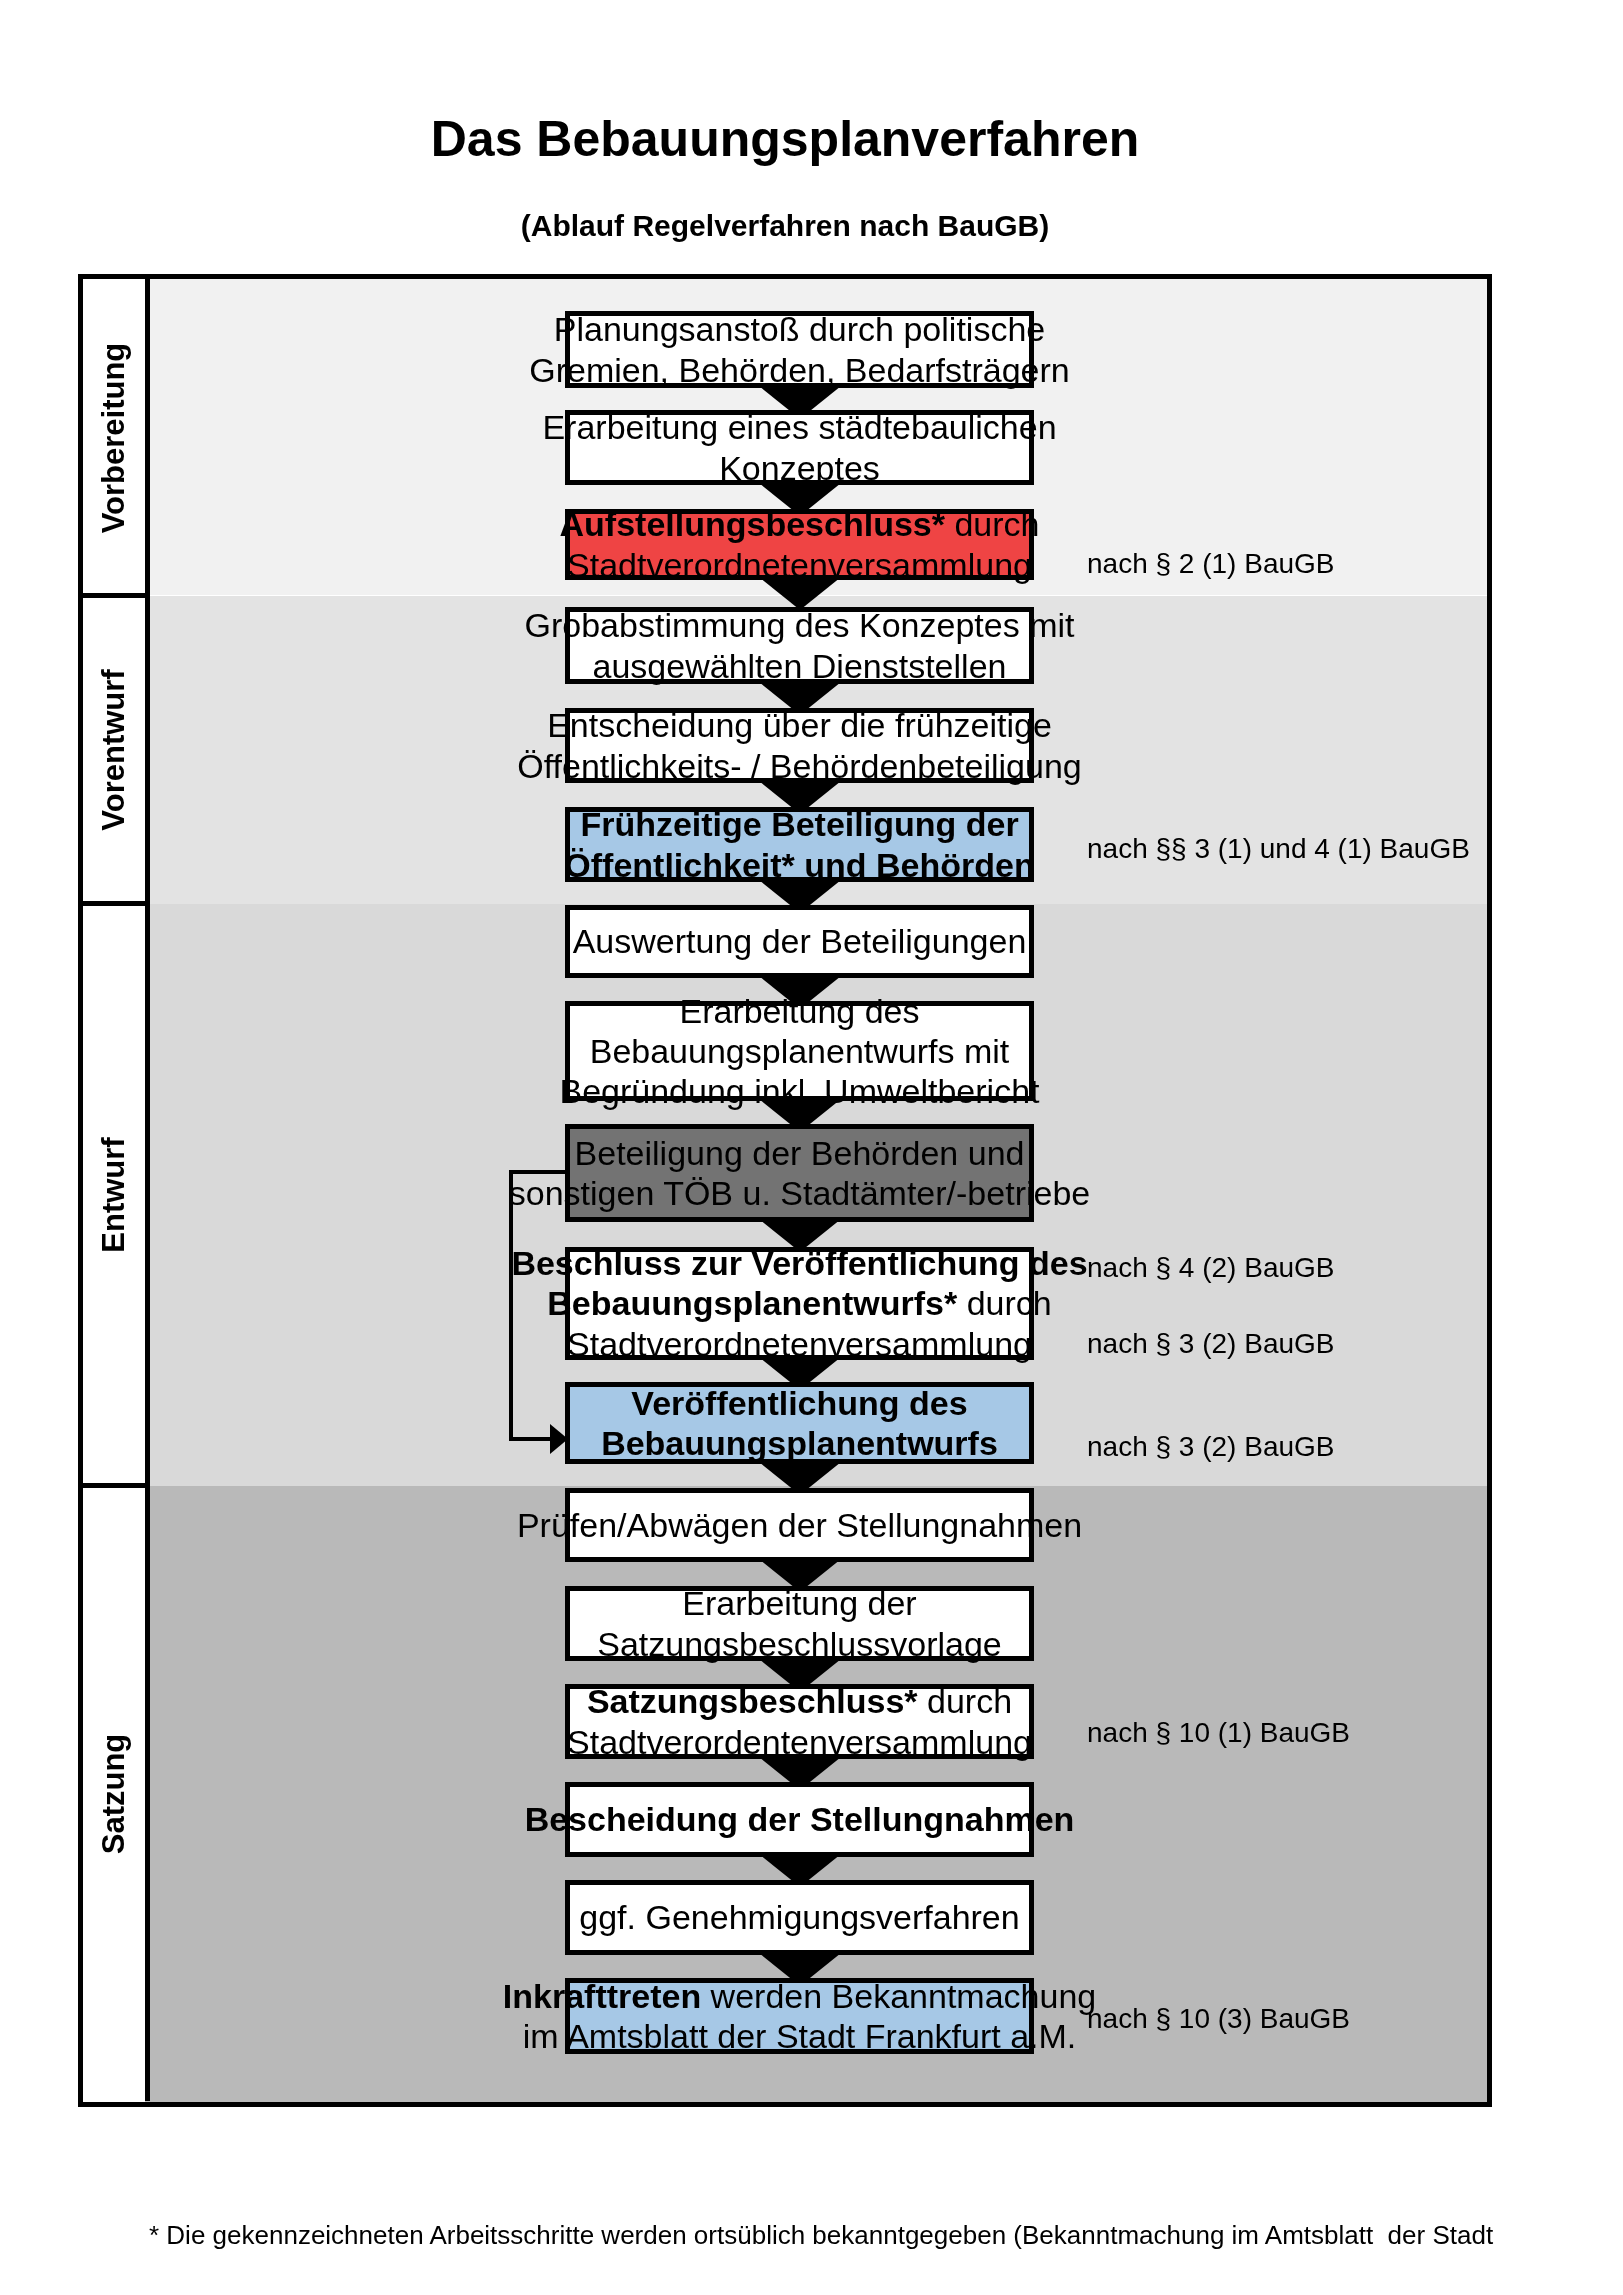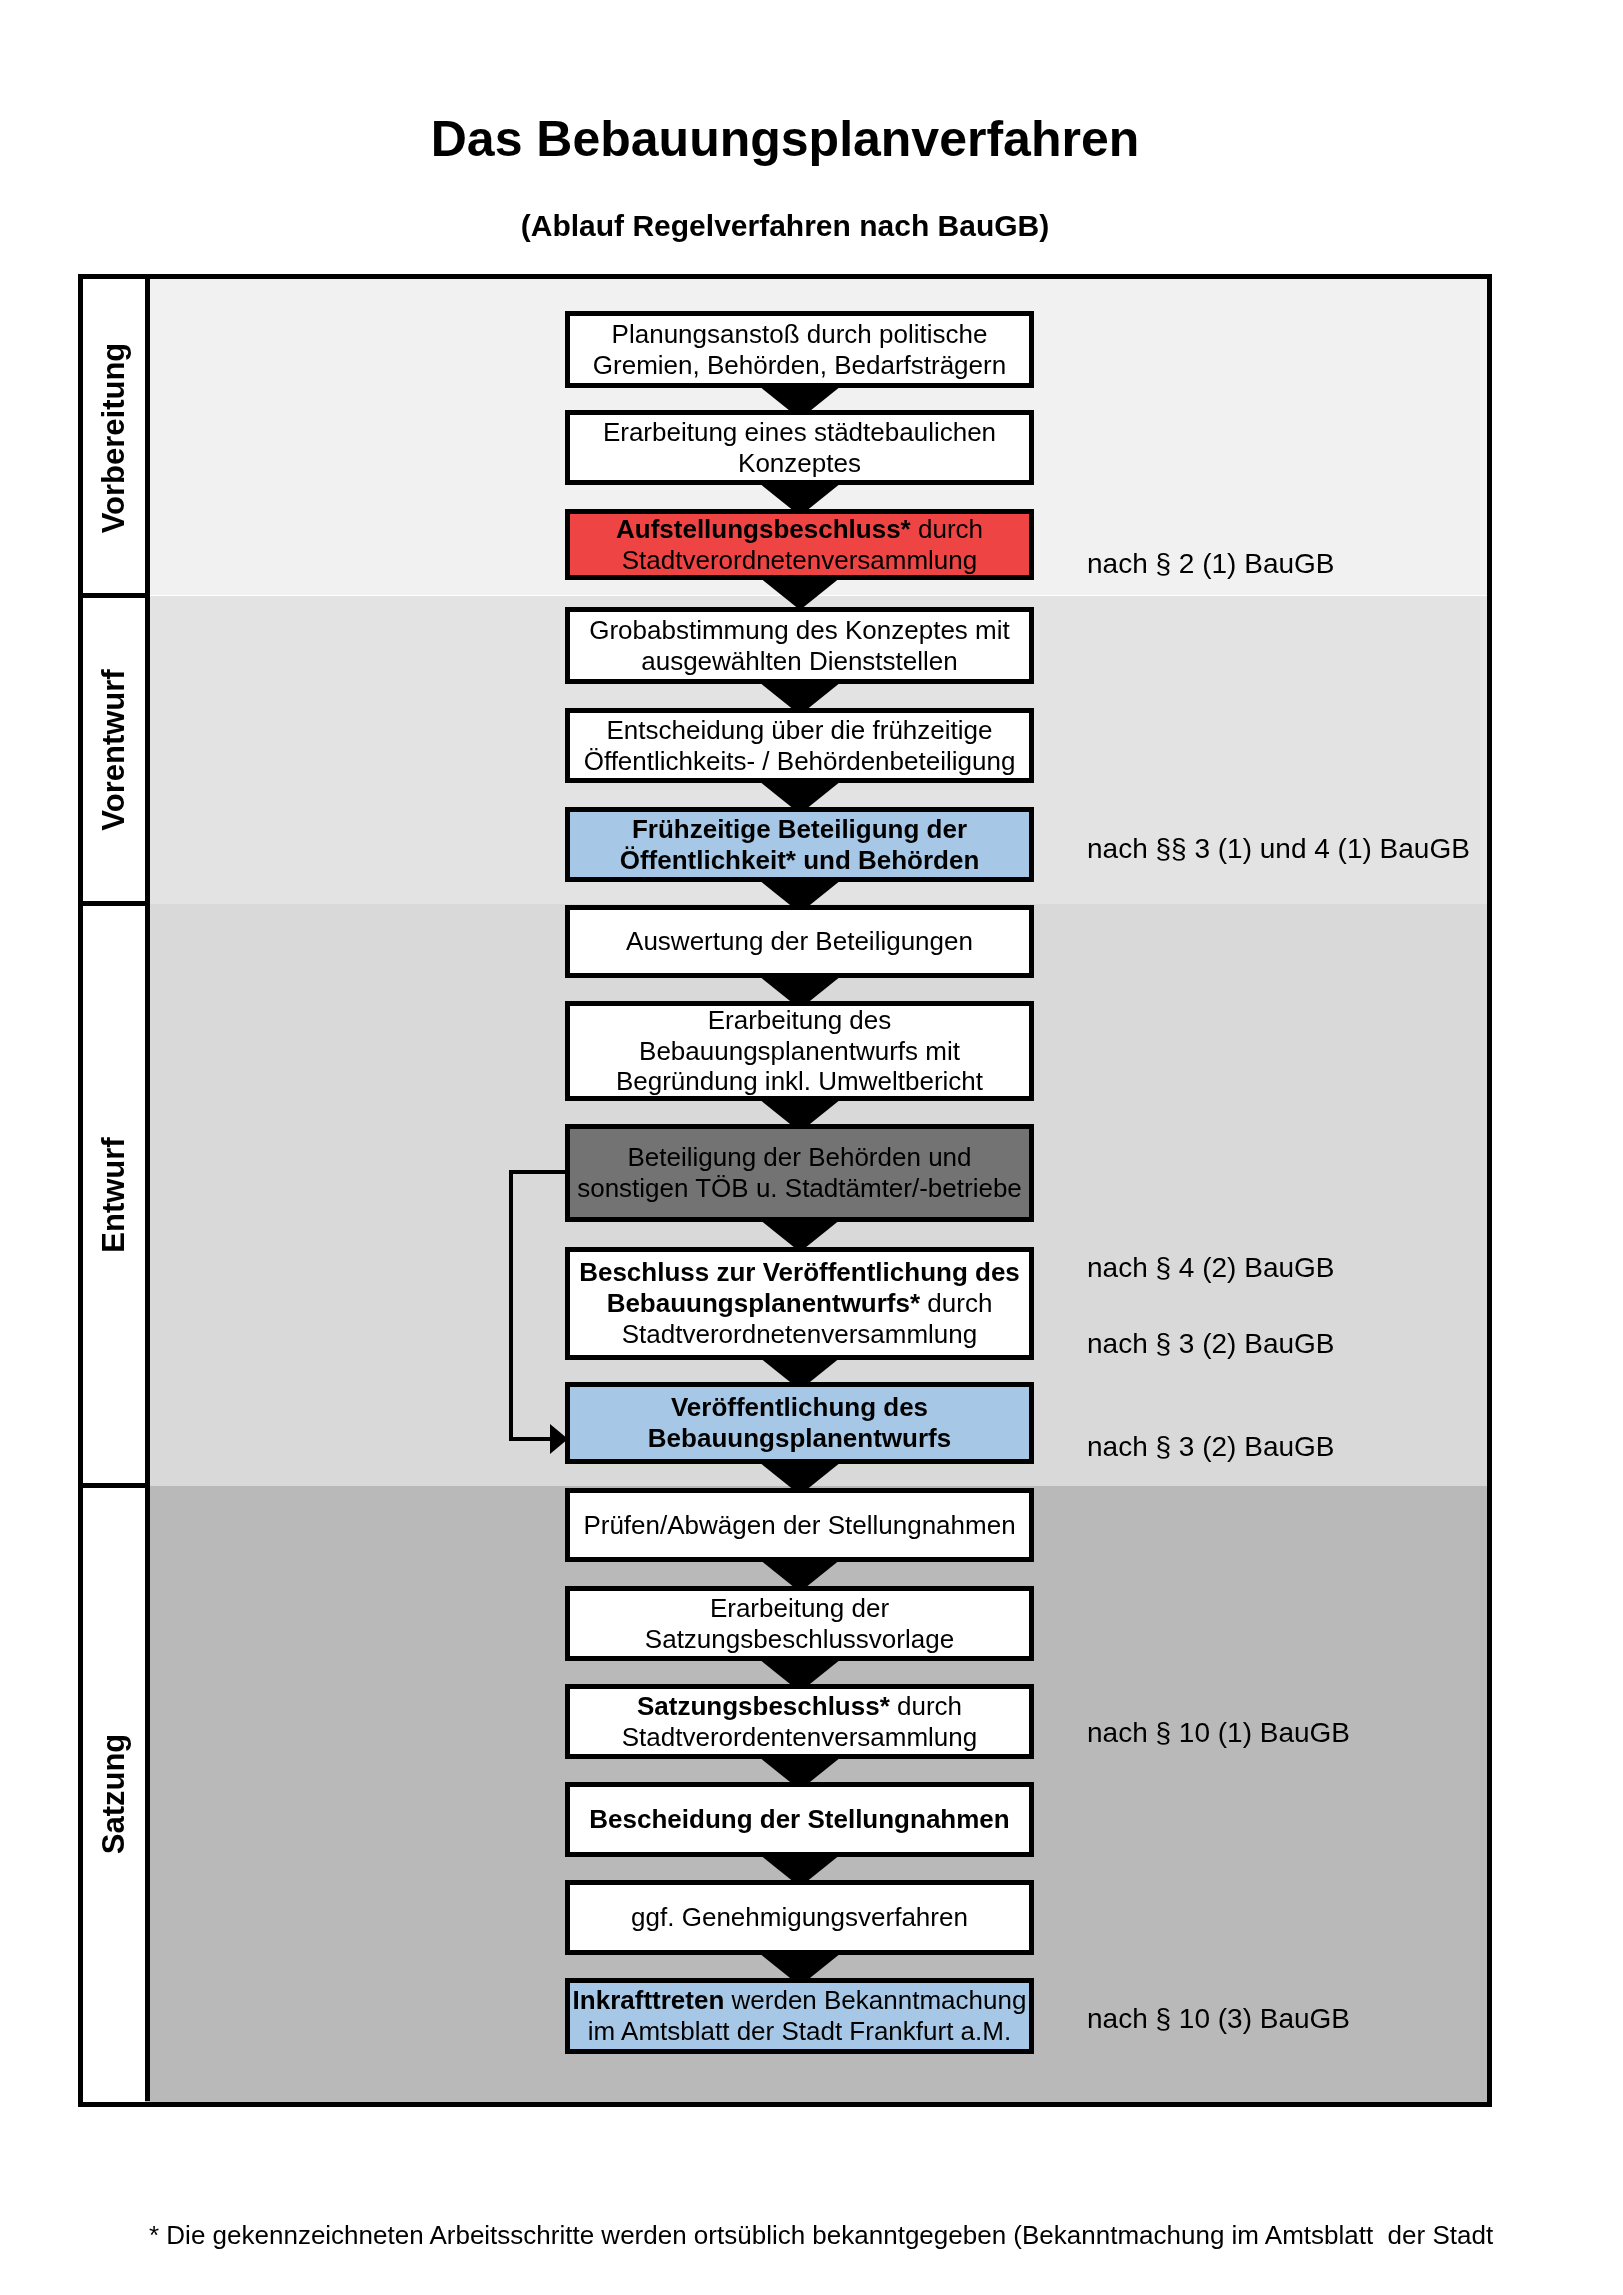--- a/index.html
+++ b/index.html
@@ -5,21 +5,21 @@
   html,body{margin:0;padding:0;background:#ffffff;}
   body{font-family:"Liberation Sans",sans-serif;color:#000;}
   #canvas{position:relative;width:1623px;height:2295px;background:#ffffff;overflow:hidden;}
   .abs{position:absolute;}
   .title{left:78px;top:110px;width:1414px;text-align:center;font-size:50px;font-weight:bold;}
   .subtitle{left:78px;top:209px;width:1414px;text-align:center;font-size:30px;font-weight:bold;}
   .footnote{left:149px;top:2138px;width:1361px;font-size:26px;line-height:1.5;white-space:pre-wrap;}
   .side-note{left:158px;top:1231px;width:314px;text-align:center;font-size:27px;line-height:1.38;}
   .pbox{left:565px;width:469px;border:5.2px solid #000;background:#fff;box-sizing:border-box;
         display:flex;flex-direction:column;justify-content:center;align-items:center;
-        text-align:center;font-size:26px;line-height:1.18;z-index:4;}
+        text-align:center;font-size:34px;line-height:1.18;z-index:4;}
   .pline{white-space:nowrap;}
   .arrow-down{width:0;height:0;border-left:46px solid transparent;border-right:46px solid transparent;
         border-top:37px solid #000;z-index:3;}
   .lawref{left:1087px;font-size:28px;white-space:nowrap;transform:translateY(-50%);z-index:4;}
   .phlabel{font-size:31px;font-weight:bold;white-space:nowrap;
         transform:translate(-50%,-50%) rotate(-90deg);z-index:5;}
   .frame{left:78px;top:274px;width:1414px;height:1833px;border:5.2px solid #000;
         box-sizing:border-box;z-index:6;pointer-events:none;}
   .conn{background:#000;z-index:2;}
   .conn-head{width:0;height:0;border-top:15px solid transparent;border-bottom:15px solid transparent;

